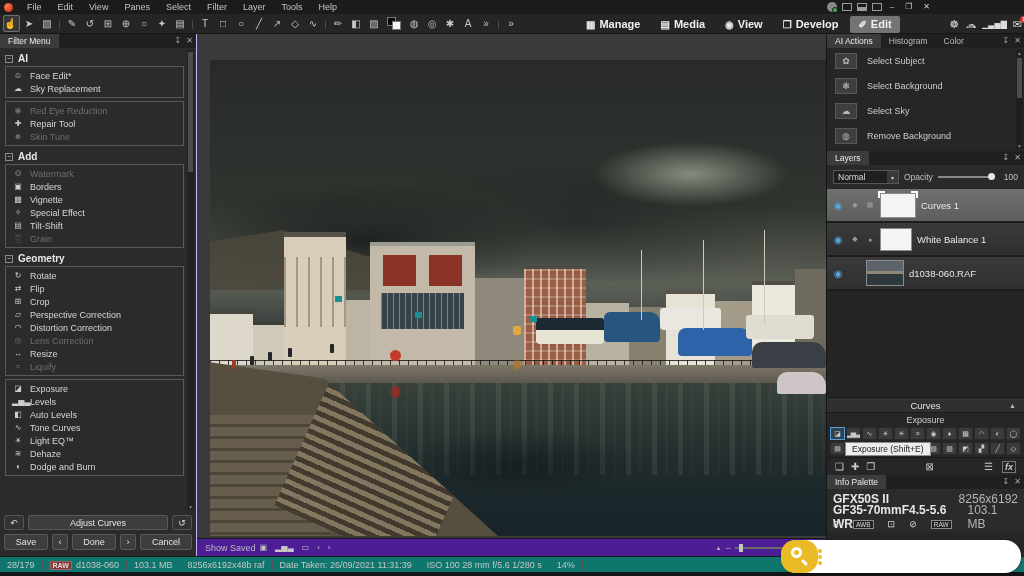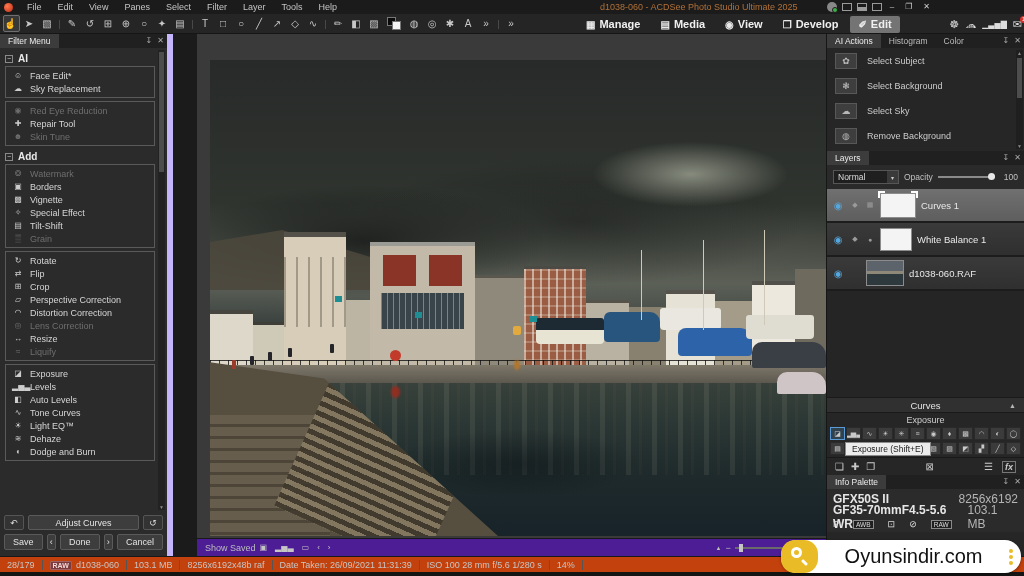--- a/index.html
+++ b/index.html
@@ -35,22 +35,22 @@
   .mode-tab { display:flex; align-items:center; gap:4px; padding:1px 8px; height:17px;
     color:#f0f0f0; font-size:11px; font-weight:bold; border-radius:2px; }
   .mode-tab .mico { font-size:10px; color:#e8e8e8; }
   .mode-tab.active { background:#747474; }
   #util-icons { position:absolute; right:2px; top:0; height:20px; display:flex; align-items:center; gap:6px; }
   .uico { font-size:11px; color:#dcdcdc; position:relative; }
   .uico .sub { position:absolute; left:2px; top:6px; font-size:4px; color:#252525; font-weight:bold; }
   .badge-red { position:absolute; right:-5px; top:-2px; min-width:7px; height:7px; border-radius:4px;
     background:#d4312a; color:#fff; font-size:5px; line-height:7px; text-align:center; padding:0 1px; }
   
-  #leftpanel { position:absolute; left:0; top:34px; width:173px; height:522px; background:#2b2b2b;
-    border-right:6px solid #c4b5fd; }
+  #leftpanel { position:absolute; left:0; top:34px; width:197px; height:522px; background:#2b2b2b;
+    border-right:1px solid #c4b5fd; }
   .tabstrip { height:14px; background:#202020; display:flex; align-items:center; font-size:8.5px; position:relative; }
   .tabstrip .tab { padding:0 8px; height:14px; line-height:14px; color:#bbb; }
   .tabstrip .tab.active { background:#3c3c3c; color:#ececec; }
   .tabstrip .strip-btns { position:absolute; right:3px; top:0; display:flex; gap:5px; font-size:8px; color:#aaa; line-height:14px; }
   #filter-content { position:absolute; left:0; top:14px; right:0; bottom:44px; padding:3px 12px 0 5px; overflow:hidden; }
   .fsection { margin-bottom:3px; }
   .fheader { display:flex; align-items:center; gap:5px; height:15px; }
   .fheader .cbox { width:8px; height:8px; border:1px solid #8a8a8a; color:#cfcfcf; font-size:7px;
     line-height:6px; text-align:center; }
   .fheader .ftitle { font-size:10px; font-weight:bold; color:#e8e8e8; }
@@ -105,21 +105,21 @@
   
   #bottombar { position:absolute; left:197px; top:538px; width:629px; height:18px; background:#4c1d95;
     border-top:1px solid #191919; display:flex; align-items:center; font-size:9px; color:#bdbdbd; }
   #bottombar .bico { font-size:8px; color:#c5c5c5; margin:0 4px; }
   #bb-status { position:absolute; left:150px; right:120px; text-align:center; color:#9a9a9a; font-size:8.5px;
     white-space:nowrap; overflow:hidden; }
   #bb-zoom { position:absolute; right:2px; display:flex; align-items:center; gap:4px; }
   #bb-zoom .track { width:58px; height:2px; background:#6a6a6a; position:relative; }
   #bb-zoom .track .th { position:absolute; left:4px; top:-3px; width:4px; height:8px; background:#c5c5c5; }
   
-  #statusbar { position:absolute; left:0; top:556px; width:1024px; height:16px; background:#c2410c;
+  #statusbar { position:absolute; left:0; top:556px; width:1024px; height:16px; background:#0f766e;
     border-top:1px solid #191919; display:flex; align-items:center; font-size:9px; color:#c6c6c6; }
   #statusbar .seg { padding:0 7px; white-space:nowrap; }
   #statusbar .sep { width:1px; height:10px; background:#555; }
   .raw-badge { display:inline-block; background:#7d3a3a; border:1px solid #a06262; color:#f2d8d8;
     font-size:7px; font-weight:bold; padding:0 2px; border-radius:1px; margin-right:4px; }
   #bottomedge { position:absolute; left:0; top:572px; width:1024px; height:4px; background:#141414; }
   
   #rightpanel { position:absolute; left:826px; top:34px; width:198px; height:522px; background:#262626;
     border-left:1px solid #161616; }
   #ai-list { position:absolute; left:0; top:14px; width:100%; height:103px; overflow:hidden; }
@@ -197,21 +197,20 @@
   <span class="menu-item">File</span>
       <span class="menu-item">Edit</span>
       <span class="menu-item">View</span>
       <span class="menu-item">Panes</span>
       <span class="menu-item">Select</span>
       <span class="menu-item">Filter</span>
       <span class="menu-item">Layer</span>
       <span class="menu-item">Tools</span>
       <span class="menu-item">Help</span>
     </div>
-  <div id="win-title">d1038-060 - ACDSee Photo Studio Ultimate 2025</div>
   <div id="titlebar-right">
     <div class="avatar"></div>
     <div class="layout-ico"></div>
     <div class="layout-ico fill"></div>
     <div class="layout-ico"></div>
     <span class="winbtn">–</span>
     <span class="winbtn">❐</span>
     <span class="winbtn">✕</span>
   </div>
 </div>
@@ -365,20 +364,24 @@
           <span class="fico">▤</span>
           <span>Tilt-Shift</span>
           </div>
           <div class="fitem off">
           <span class="fico">▒</span>
           <span>Grain</span>
           </div>
         </div>
     </div>
     <div class="fsection">
+      <div class="fheader">
+        <span class="cbox">−</span>
+        <span class="ftitle">Geometry</span>
+      </div>
       <div class="fbox">
 
       <div class="fitem on">
           <span class="fico">↻</span>
           <span>Rotate</span>
           </div>
           <div class="fitem on">
           <span class="fico">⇄</span>
           <span>Flip</span>
           </div>
@@ -722,19 +725,18 @@
   <span class="seg">14%</span>
   <span class="sep"></span>
 </div>
 <div id="bottomedge"></div>
 
 <div id="watermark">
   <div id="wm-square">
     <span class="glass"></span>
       <span class="handle"></span>
   </div>
-  <div id="wm-text">Oyunsindir.com</div>
   <div id="wm-dots">
       <i></i>
       <i></i>
       <i></i>
     </div>
 </div>
 
 </body></html>

